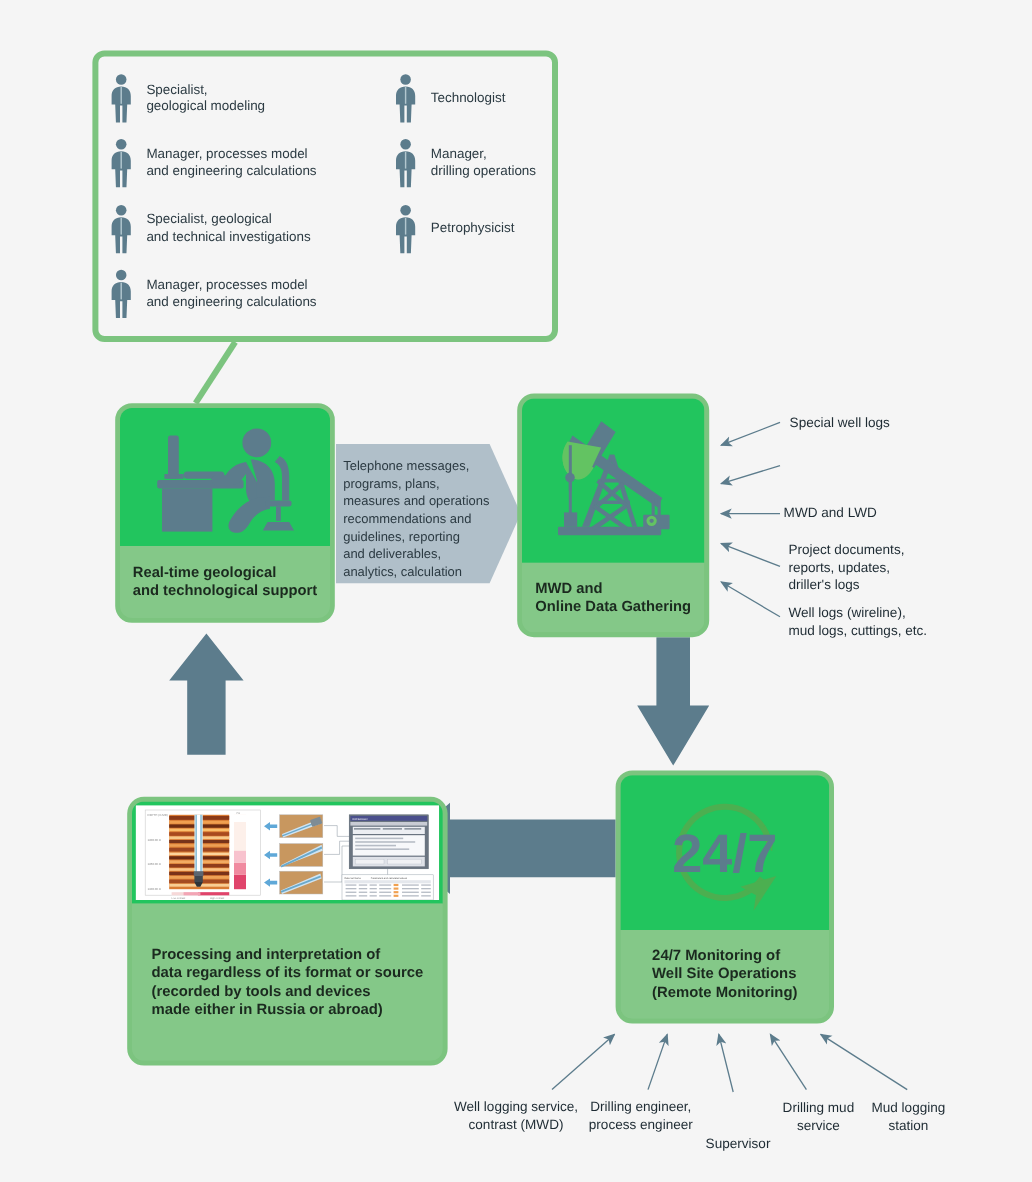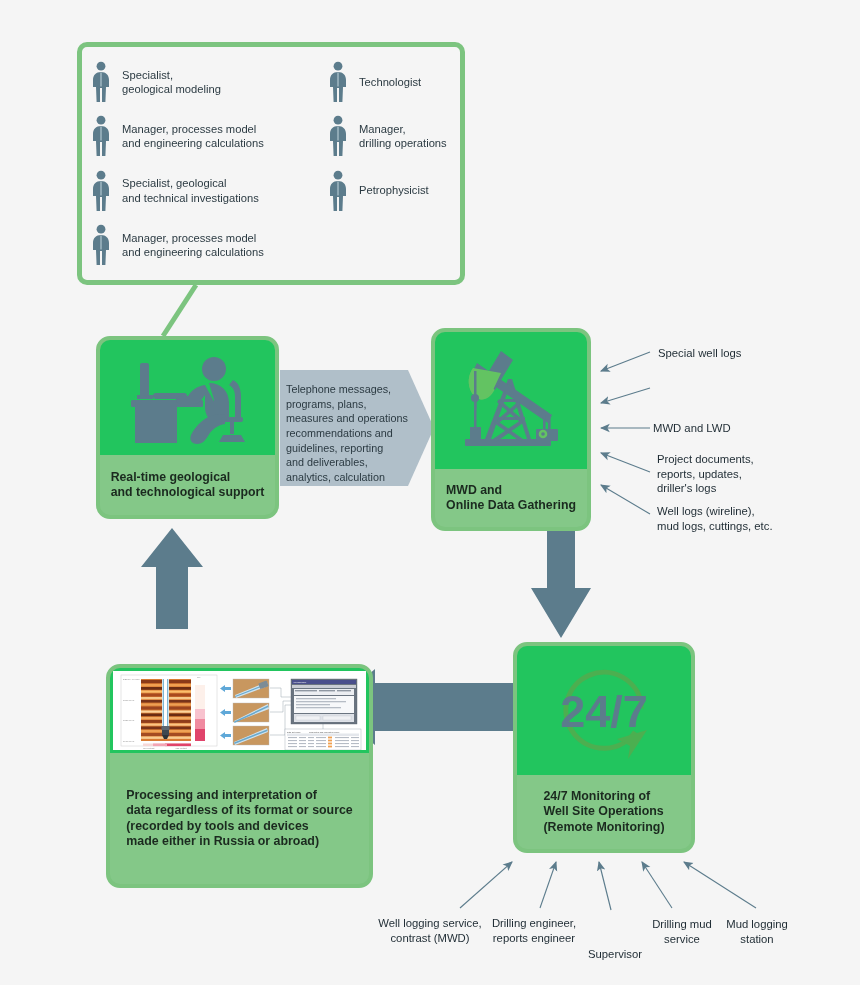--- a/index.html
+++ b/index.html
@@ -444,20 +444,20 @@
   <div class="annot" id="an-2">MWD and LWD</div>
   <div class="annot" id="an-3">Project documents,
 reports, updates,
 driller's logs</div>
   <div class="annot" id="an-4">Well logs (wireline),
 mud logs, cuttings, etc.</div>
 
   <div class="bannot" id="bn-0">Well logging service,
 contrast (MWD)</div>
   <div class="bannot" id="bn-1">Drilling engineer,
-reports engineer</div>
+process engineer</div>
   <div class="bannot" id="bn-2">Supervisor</div>
   <div class="bannot" id="bn-3">Drilling mud
 service</div>
   <div class="bannot" id="bn-4">Mud logging
 station</div>
 
 </div>
 
 </body></html>

